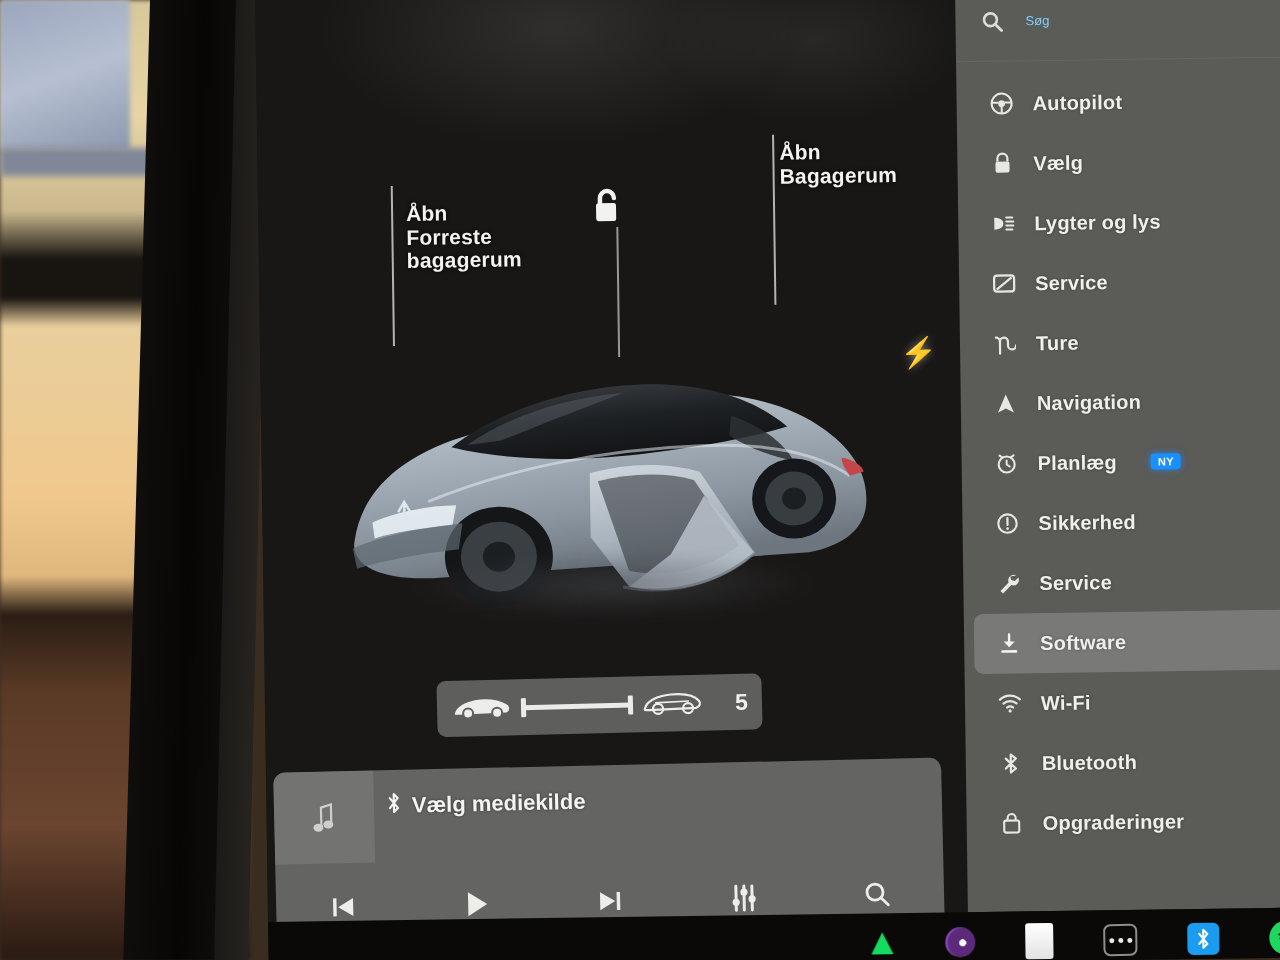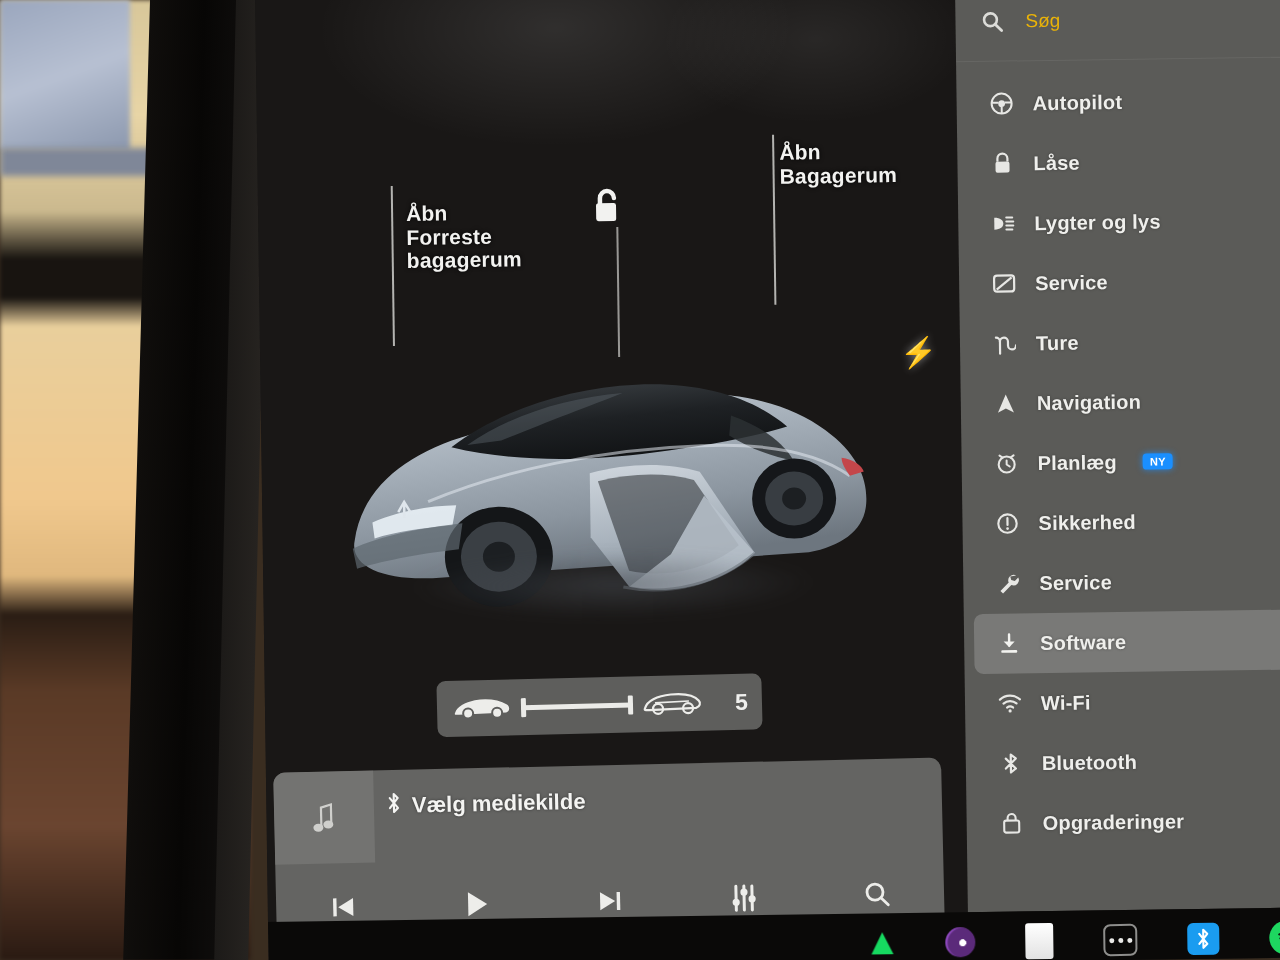--- a/index.html
+++ b/index.html
@@ -80,31 +80,31 @@
     color:#f4f4f2;font-size:22px;font-weight:bold;text-shadow:0 0 3px rgba(0,0,0,.5);}
   .media-ctrls{position:absolute;left:0;top:96px;width:100%;height:80px;
     display:flex;align-items:center;color:#ededea;}
   .media-ctrls > div{flex:1;display:flex;align-items:center;justify-content:center;}
 
   
   .sidebar{position:absolute;left:700px;top:0;width:335px;height:930px;
     background:#5b5b58;}
   .sb-search{height:80px;display:flex;align-items:center;gap:20px;padding:0 24px;
     border-bottom:1px solid rgba(255,255,255,.07);box-sizing:border-box;}
-  .sb-search .ph{color:#eab308;font-size:19px;}
+  .sb-search .ph{color:#7dd3fc;font-size:13px;}
   .sb-list{padding-top:12px;}
   .sb-item{height:60px;display:flex;align-items:center;gap:18px;padding:0 22px;
     box-sizing:border-box;margin:0 10px;border-radius:9px;}
   .sb-item.sel{background:#797977;}
   .sb-lab{color:#efefec;font-size:20px;font-weight:bold;letter-spacing:.2px;
     text-shadow:0 0 3px rgba(0,0,0,.35);white-space:nowrap;}
   .sb-ico{width:26px;height:26px;display:flex;align-items:center;justify-content:center;
     color:#e7e7e4;flex:0 0 26px;}
   .badge{background:#1a8fff;color:#fff;font-size:11px;font-weight:bold;
-    padding:2px 7px;border-radius:4px;letter-spacing:.5px;margin-left:8px;
+    padding:2px 7px;border-radius:4px;letter-spacing:.5px;margin-left:16px;
     box-shadow:0 0 6px rgba(26,143,255,.8);}
 
   
   .taskbar{position:absolute;left:0;top:930px;width:1035px;height:60px;background:#0a0908;
     display:flex;align-items:center;gap:50px;padding-left:600px;box-sizing:border-box;}
   .tb-ico{width:34px;height:34px;display:flex;align-items:center;justify-content:center;}
   .tb-nav{width:0;height:0;border-left:11px solid transparent;border-right:11px solid transparent;
     border-bottom:22px solid #16d960;filter:blur(.6px);}
   .tb-purple{width:30px;height:30px;border-radius:50%;
     background:radial-gradient(circle at 58% 52%,#fff 0 14%,#5b2a7a 16% 62%,#9b4fd0 70%,#3a1750 100%);
@@ -318,21 +318,21 @@
           <span class="sb-lab">Autopilot</span>
         </div>
 
         <div class="sb-item">
           <span class="sb-ico">
             <svg width="22" height="24" viewBox="0 0 22 24">
               <path d="M6 10 V7 a5 5 0 0 1 10 0 v3" fill="none" stroke="#e7e7e4" stroke-width="2.2"></path>
               <rect x="4" y="10" width="14" height="11" rx="2" fill="#e7e7e4"></rect>
             </svg>
           </span>
-          <span class="sb-lab">Låse</span>
+          <span class="sb-lab">Vælg</span>
         </div>
 
         <div class="sb-item">
           <span class="sb-ico">
             <svg width="24" height="24" viewBox="0 0 24 24">
               <path d="M3 6 C9 6 12 8.5 12 12 C12 15.5 9 18 3 18 Z" fill="#e7e7e4"></path>
               <path d="M15 6 H21 M15 10 H22 M15 14 H22 M15 18 H21" stroke="#e7e7e4" stroke-width="2" stroke-linecap="round"></path>
             </svg>
           </span>
           <span class="sb-lab">Lygter og lys</span>

